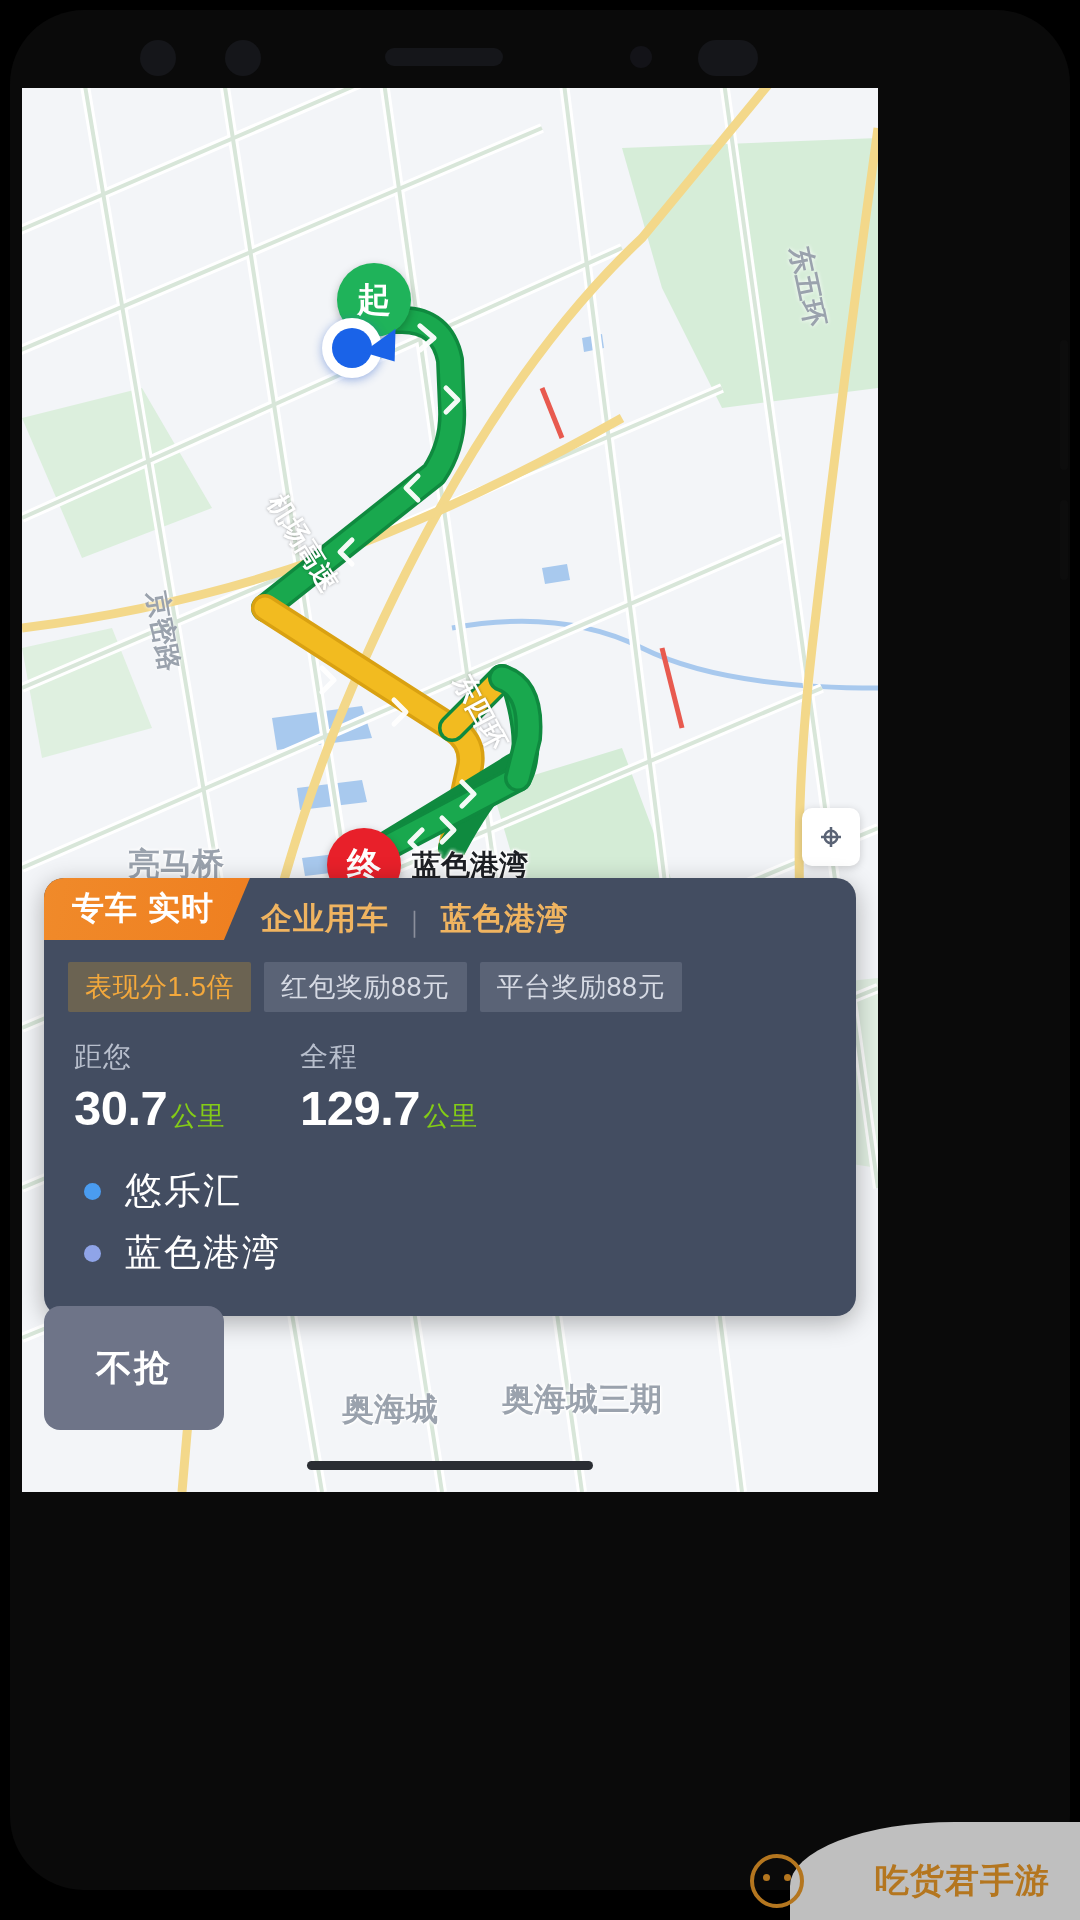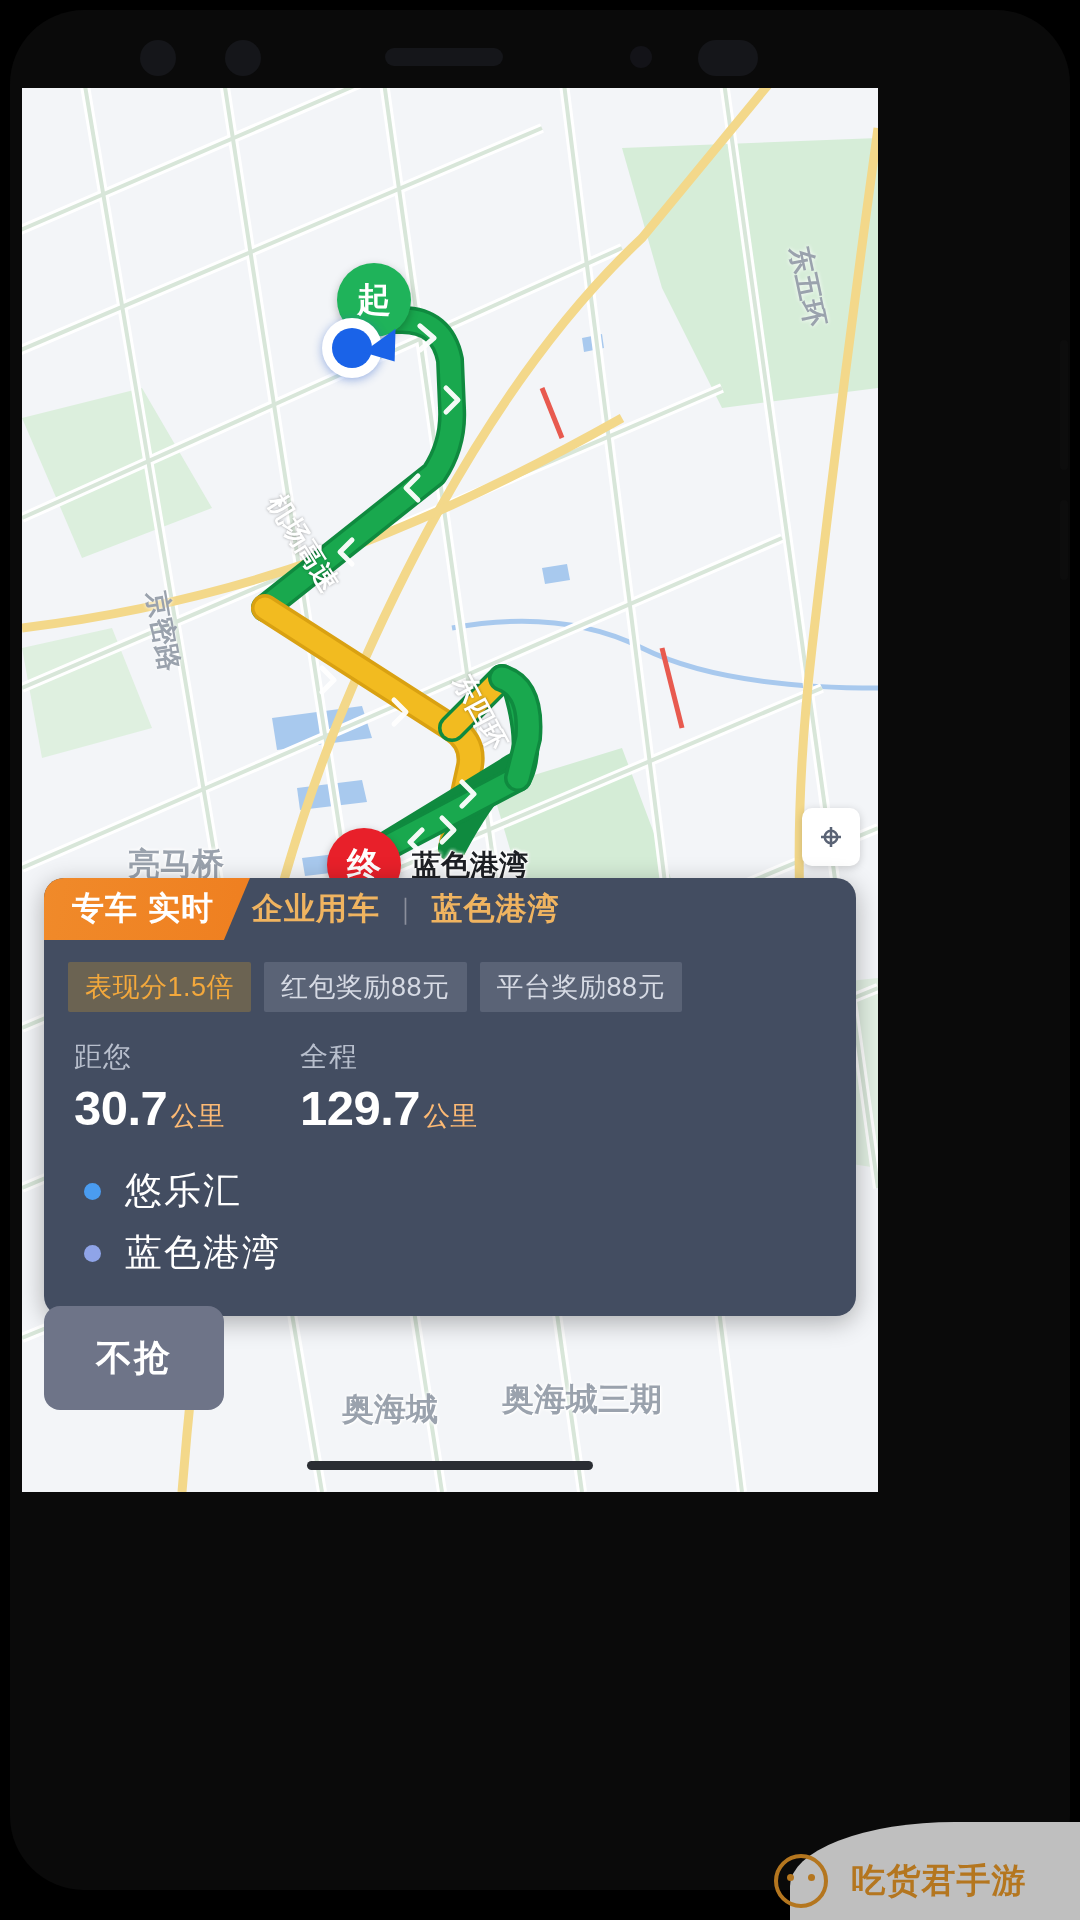--- a/index.html
+++ b/index.html
@@ -68,57 +68,57 @@
   .tab-active{
     position:absolute; left:0; top:0; height:62px; padding:0 36px 0 28px;
     display:flex; align-items:center;
     background:linear-gradient(100deg,#f08a2a 0%,#ef7f20 100%);
     border-radius:20px 0 0 0;
     clip-path:polygon(0 0, 100% 0, calc(100% - 26px) 100%, 0 100%);
     font-size:32px; font-weight:700; color:#ffffff; letter-spacing:1px;
     white-space:nowrap;
   }
   .tab-sub{
-    position:absolute; left:208px; top:0; height:62px;
-    display:flex; align-items:center; gap:12px;
+    position:absolute; left:217px; top:0; height:62px;
+    display:flex; align-items:flex-end; gap:12px;
     font-size:31px; font-weight:600; color:#f0b460; letter-spacing:1px;
     white-space:nowrap;
   }
   .tab-sep{ color:#8b8f9c; font-weight:400; font-size:27px; }
 
   .badges{ display:flex; gap:13px; padding:22px 24px 0 24px; }
   .badge{
     flex:0 0 auto; height:50px; padding:0 17px; border-radius:2px;
     background:#5a6376; display:flex; align-items:center; justify-content:center;
     font-size:27px; letter-spacing:.5px; color:#d6dae4; white-space:nowrap;
   }
   .badge.hl{ background:#6b6352; color:#f3a83c; }
 
   .metrics{ display:flex; padding:26px 30px 0 30px; }
   .metric{ min-width:210px; }
   .metric + .metric{ margin-left:16px; }
   .m-label{ font-size:28px; color:#b8bfcd; letter-spacing:1px; }
   .m-row{ display:flex; align-items:baseline; margin-top:4px; }
   .m-val{ font-size:49px; font-weight:700; color:#ffffff; letter-spacing:-.5px; }
-  .m-unit{ font-size:27px; color:#fdba74; margin-left:3px; }
+  .m-unit{ font-size:27px; color:#84cc16; margin-left:3px; }
 
   .stops{ padding:24px 30px 32px 30px; }
   .stop{ display:flex; align-items:center; height:62px; }
   .dot{ width:17px; height:17px; border-radius:50%; margin-left:10px; flex:0 0 auto; }
   .dot.pickup{ background:#4a9cf0; }
   .dot.dropoff{ background:#8fa4e8; }
   .stop-text{ font-size:37px; color:#ffffff; margin-left:24px; letter-spacing:2px; }
 
   
   .actions{
     position:absolute; left:22px; right:22px; top:1218px;
     display:flex; gap:16px; z-index:30;
   }
   .btn{
-    height:104px; border-radius:16px; display:flex; align-items:center;
+    height:124px; border-radius:16px; display:flex; align-items:center;
     justify-content:center; letter-spacing:2px; cursor:pointer;
   }
   .btn-decline{
     flex:0 0 180px; background:#6e7488; color:#ffffff;
     font-size:36px; font-weight:600;
   }
   .btn-accept{
     flex:1; background:linear-gradient(180deg,#7aa6e0 0%,#6d9ad9 100%);
     color:#ffffff; font-size:38px; font-weight:600;
   }
@@ -168,21 +168,21 @@
   }
   .map-btn{
     position:absolute; right:18px; width:58px; height:58px; border-radius:10px;
     background:#fff; box-shadow:0 2px 8px rgba(0,0,0,.18); z-index:25;
     display:flex; align-items:center; justify-content:center;
   }
 
   
   .watermark{
     position:absolute; right:0px; bottom:0px; width:330px; height:78px;
-    display:flex; align-items:center; justify-content:center;
+    display:flex; align-items:center; justify-content:space-between;
     gap:24px; padding-right:30px; z-index:60;
   }
   .wm-bubble{
     position:absolute; right:-40px; bottom:-30px; width:330px; height:128px;
     background:#c9c9c9; border-radius:50% 0 0 0; opacity:.95;
   }
   .wm-face{
     position:relative; width:54px; height:54px; border-radius:50%;
     border:4px solid #b4761f; z-index:2;
   }

